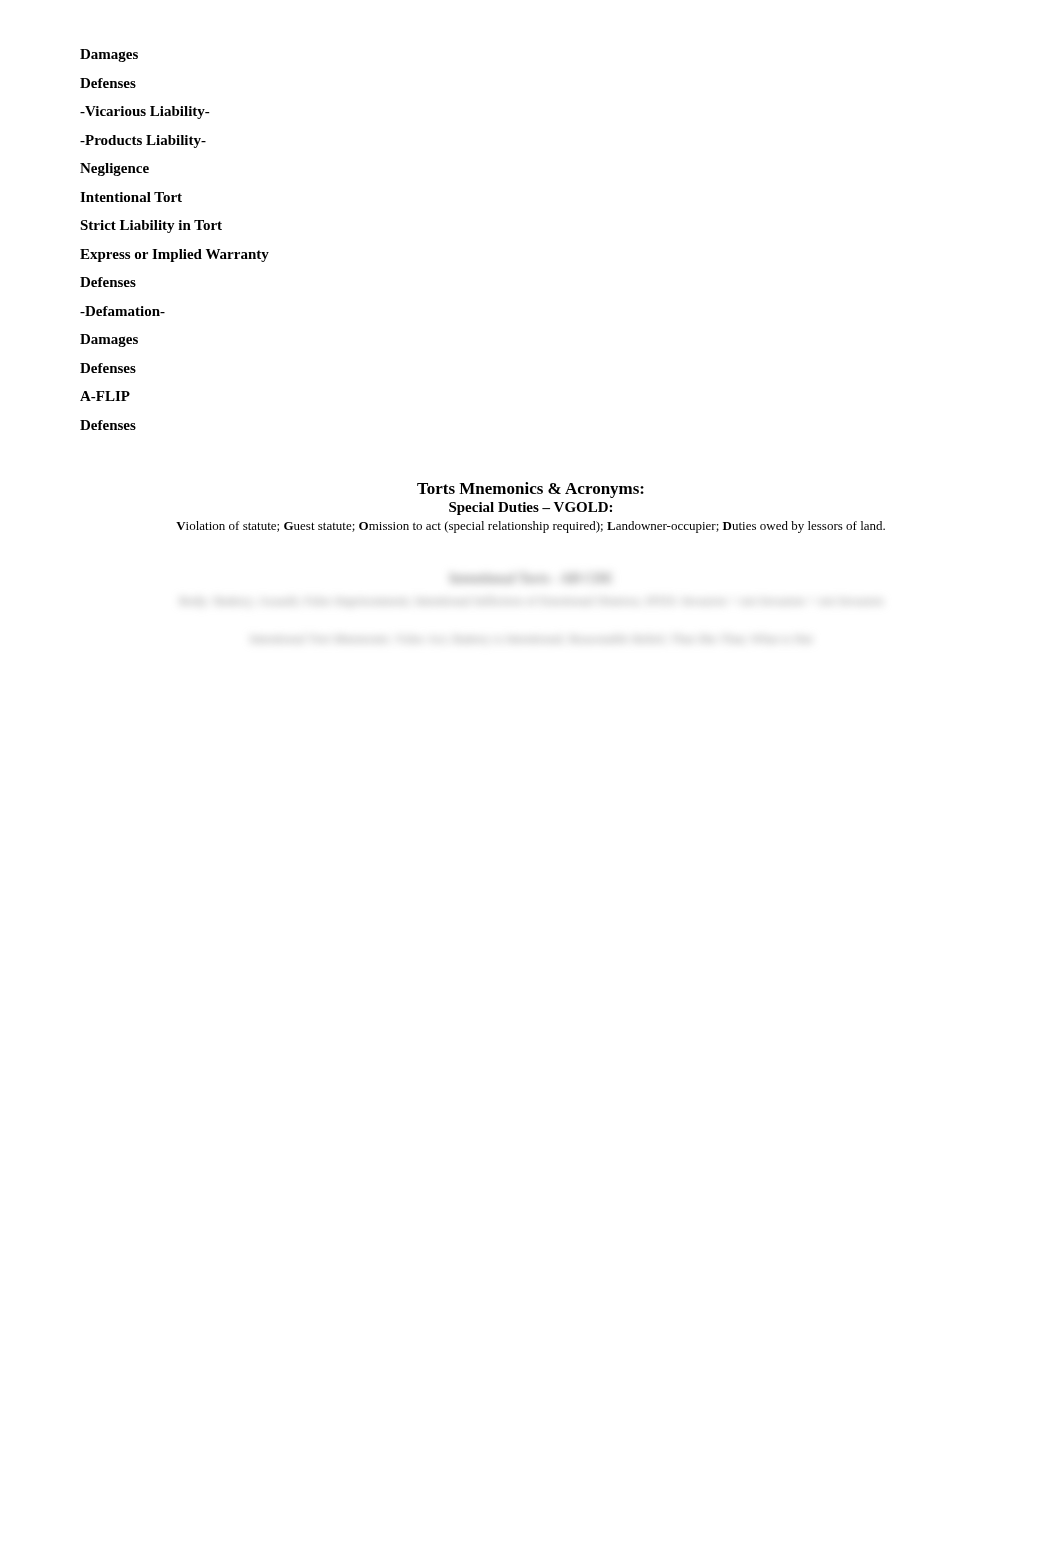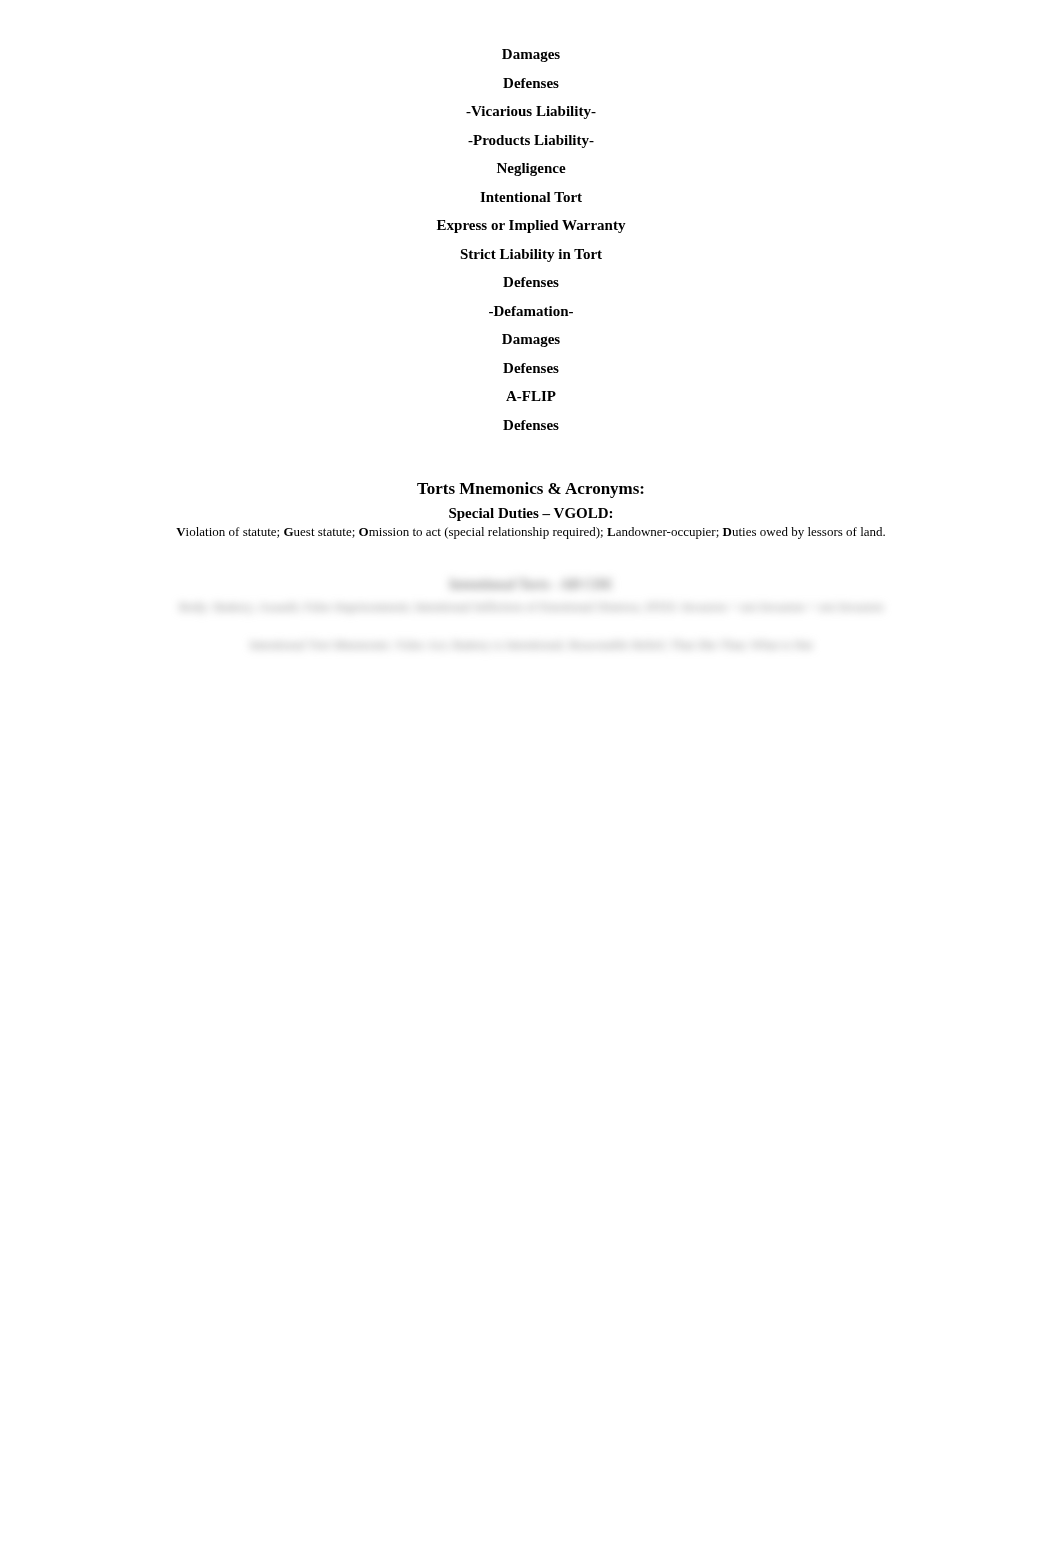--- a/index.html
+++ b/index.html
@@ -12,37 +12,36 @@
       background: #ffffff;
       font-family: "Times New Roman", Times, serif;
       font-size: 15px;
       color: #000000;
       width: 1062px;
       min-height: 1556px;
       padding: 40px 80px;
     }
 
     .centered-list {
-      text-align: center;
       margin-bottom: 0;
     }
 
     .centered-list .item {
       display: block;
       font-weight: bold;
       line-height: 1.9;
       font-size: 15px;
     }
 
     .section-title {
       text-align: center;
       font-weight: bold;
       font-size: 17px;
       margin-top: 40px;
-      margin-bottom: 6px;
+      margin-bottom: 0;
     }
 
     .subsection-title {
       text-align: center;
       font-weight: bold;
       font-size: 15px;
     }
 
     .body-text {
       text-align: center;
@@ -78,22 +77,22 @@
 </head>
 <body>
 
 <div class="centered-list">
   <span class="item">Damages</span>
   <span class="item">Defenses</span>
   <span class="item">-Vicarious Liability-</span>
   <span class="item">-Products Liability-</span>
   <span class="item">Negligence</span>
   <span class="item">Intentional Tort</span>
+  <span class="item">Strict Liability in Tort</span>
   <span class="item">Express or Implied Warranty</span>
-  <span class="item">Strict Liability in Tort</span>
   <span class="item">Defenses</span>
   <span class="item">-Defamation-</span>
   <span class="item">Damages</span>
   <span class="item">Defenses</span>
   <span class="item">A-FLIP</span>
   <span class="item">Defenses</span>
 </div>
 
 <div class="section-title">Torts Mnemonics &amp; Acronyms:</div>
 <div class="subsection-title">Special Duties – VGOLD:</div>

